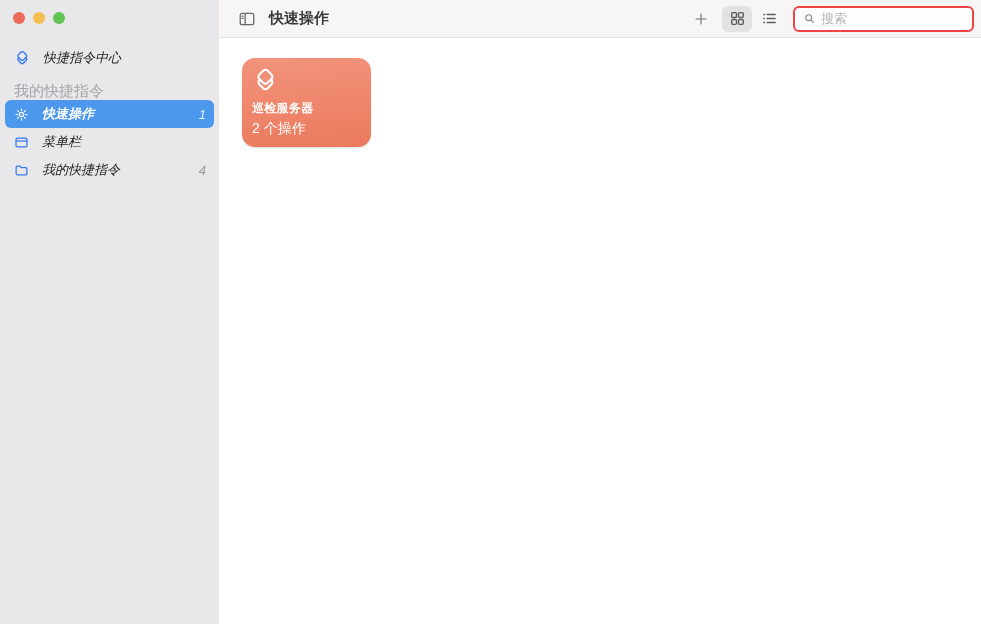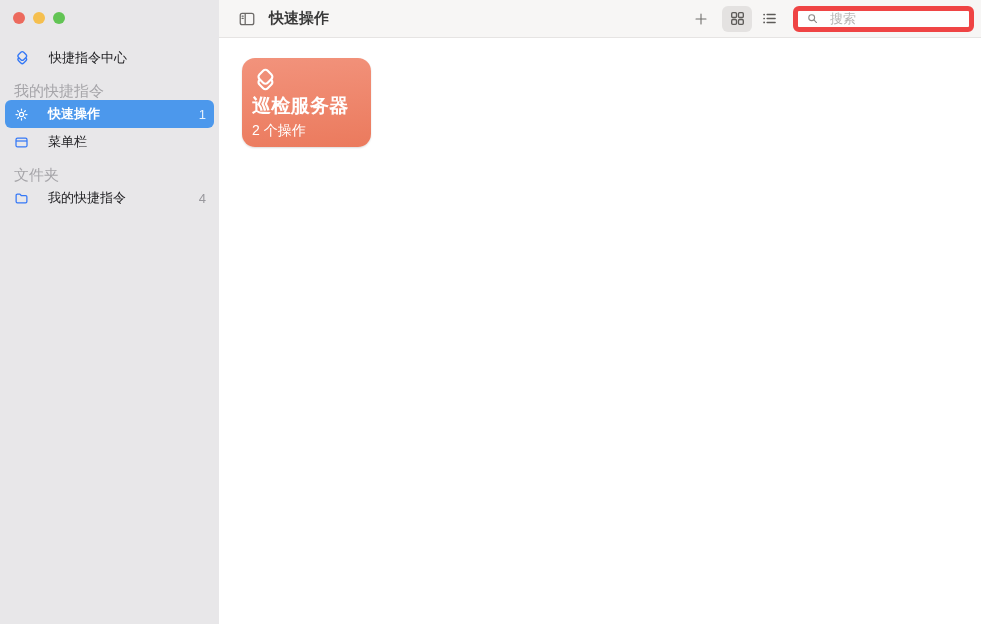--- a/index.html
+++ b/index.html
@@ -22,23 +22,23 @@
   
   .sidebar{width:219px;flex-shrink:0;background:var(--sidebar-bg);}
   .traffic-lights{display:flex;gap:8px;padding:12px 0 0 13px;}
   .tl{width:12px;height:12px;border-radius:50%;}
   .tl.red{background:var(--traffic-red,#EC6A5E);}
   .tl.yellow{background:var(--traffic-yellow,#F5BF4F);}
   .tl.green{background:var(--traffic-green,#62C454);}
 
   .side-list{padding:20px 5px 0 5px;}
   .side-row{
-    height:28px;display:flex;align-items:center;gap:19px;
+    height:28px;display:flex;align-items:center;gap:13px;
     padding:0 8px 0 9px;border-radius:6px;
-    font-size:13px;color:#222225;cursor:default;
+    font-size:13px;color:#222225;cursor:default;font-style:italic;
   }
   .side-row .icon{display:flex;align-items:center;color:var(--accent-blue);}
   .side-row .icon svg{display:block;}
   .side-row .count{margin-left:auto;font-size:13px;color:#99989D;}
   .side-row.selected{background:var(--selection-blue);color:#fff;font-weight:700;}
   .side-row.selected .icon{color:#fff;}
   .side-row.selected .count{color:rgba(255,255,255,.85);font-weight:400;}
   .side-header{
     margin:12px 0 2px 0;padding-left:9px;height:14px;line-height:14px;
     font-size:15px;font-weight:500;color:#A6A5A9;
@@ -58,42 +58,42 @@
     color:#6B6967;cursor:default;
   }
   .tb-title{margin:0;font-size:15px;font-weight:700;color:#3A3A3A;}
   .tb-right{margin-left:auto;display:flex;align-items:center;gap:9px;}
   .tb-plus{color:#6E6C6A;width:24px;height:26px;}
   .segmented{display:flex;align-items:center;gap:2px;}
   .seg{width:30px;height:26px;border-radius:6px;color:#5D5B59;}
   .seg.selected{background:#E4E2E1;}
   .search-field{
     width:181px;height:26px;margin-right:1px;
-    background:#FEFEFE;border:5px solid #ef4444;border-radius:6px;
-    display:flex;align-items:center;gap:11px;padding:0 8px;
+    background:#FEFEFE;border:2px solid #ef4444;border-radius:6px;
+    display:flex;align-items:center;gap:5px;padding:0 8px;
   }
   .search-field .icon{color:#8A8886;display:flex;}
   .search-field input{
     border:0;outline:0;background:transparent;width:100%;
     font-size:13px;color:#333;padding:0;
     font-family:"Liberation Sans","DejaVu Sans",sans-serif;
   }
   .search-field input::placeholder{color:#B5B3B2;}
 
   .content{flex:1;background:#fff;padding:20px 0 0 23px;}
   .card{
     width:129px;height:89px;border-radius:13px;
     background:linear-gradient(175deg,var(--card-gradient-top),var(--card-gradient-bottom));
     padding:9px 10px;display:flex;flex-direction:column;
     box-shadow:0 1px 2px rgba(0,0,0,.14);cursor:default;
   }
   .card-icon{width:26px;height:26px;color:#fff;}
   .card-icon svg{display:block;}
   .card-text{margin-top:auto;color:#fff;}
-  .card-name{font-size:19px;font-weight:700;letter-spacing:.3px;}
+  .card-name{font-size:12px;font-weight:700;letter-spacing:.3px;}
   .card-meta{font-size:14px;margin-top:3px;}
 </style>
 </head>
 <body>
 
 <div class="window">
 
   <aside class="sidebar">
     <div class="traffic-lights">
       <span class="tl red"></span>
@@ -130,21 +130,20 @@
       <div class="side-row">
         <span class="icon">
           <svg width="15" height="15" viewBox="0 0 24 24" fill="none" stroke="currentColor" stroke-width="2">
             <rect x="3.2" y="5" width="17.6" height="14" rx="2.4"></rect>
             <path d="M3.2 9.6h17.6"></path>
           </svg>
         </span>
         <span>菜单栏</span>
       </div>
 
-      <div class="side-header">文件夹</div>
 
       <div class="side-row">
         <span class="icon">
           <svg width="15" height="15" viewBox="0 0 24 24" fill="none" stroke="currentColor" stroke-width="2" stroke-linejoin="round">
             <path d="M3.4 8.4V7a2 2 0 0 1 2-2h4.1l2 2.2h7.1a2 2 0 0 1 2 2v7.6a2 2 0 0 1-2 2H5.4a2 2 0 0 1-2-2z"></path>
           </svg>
         </span>
         <span>我的快捷指令</span>
         <span class="count">4</span>
       </div>

